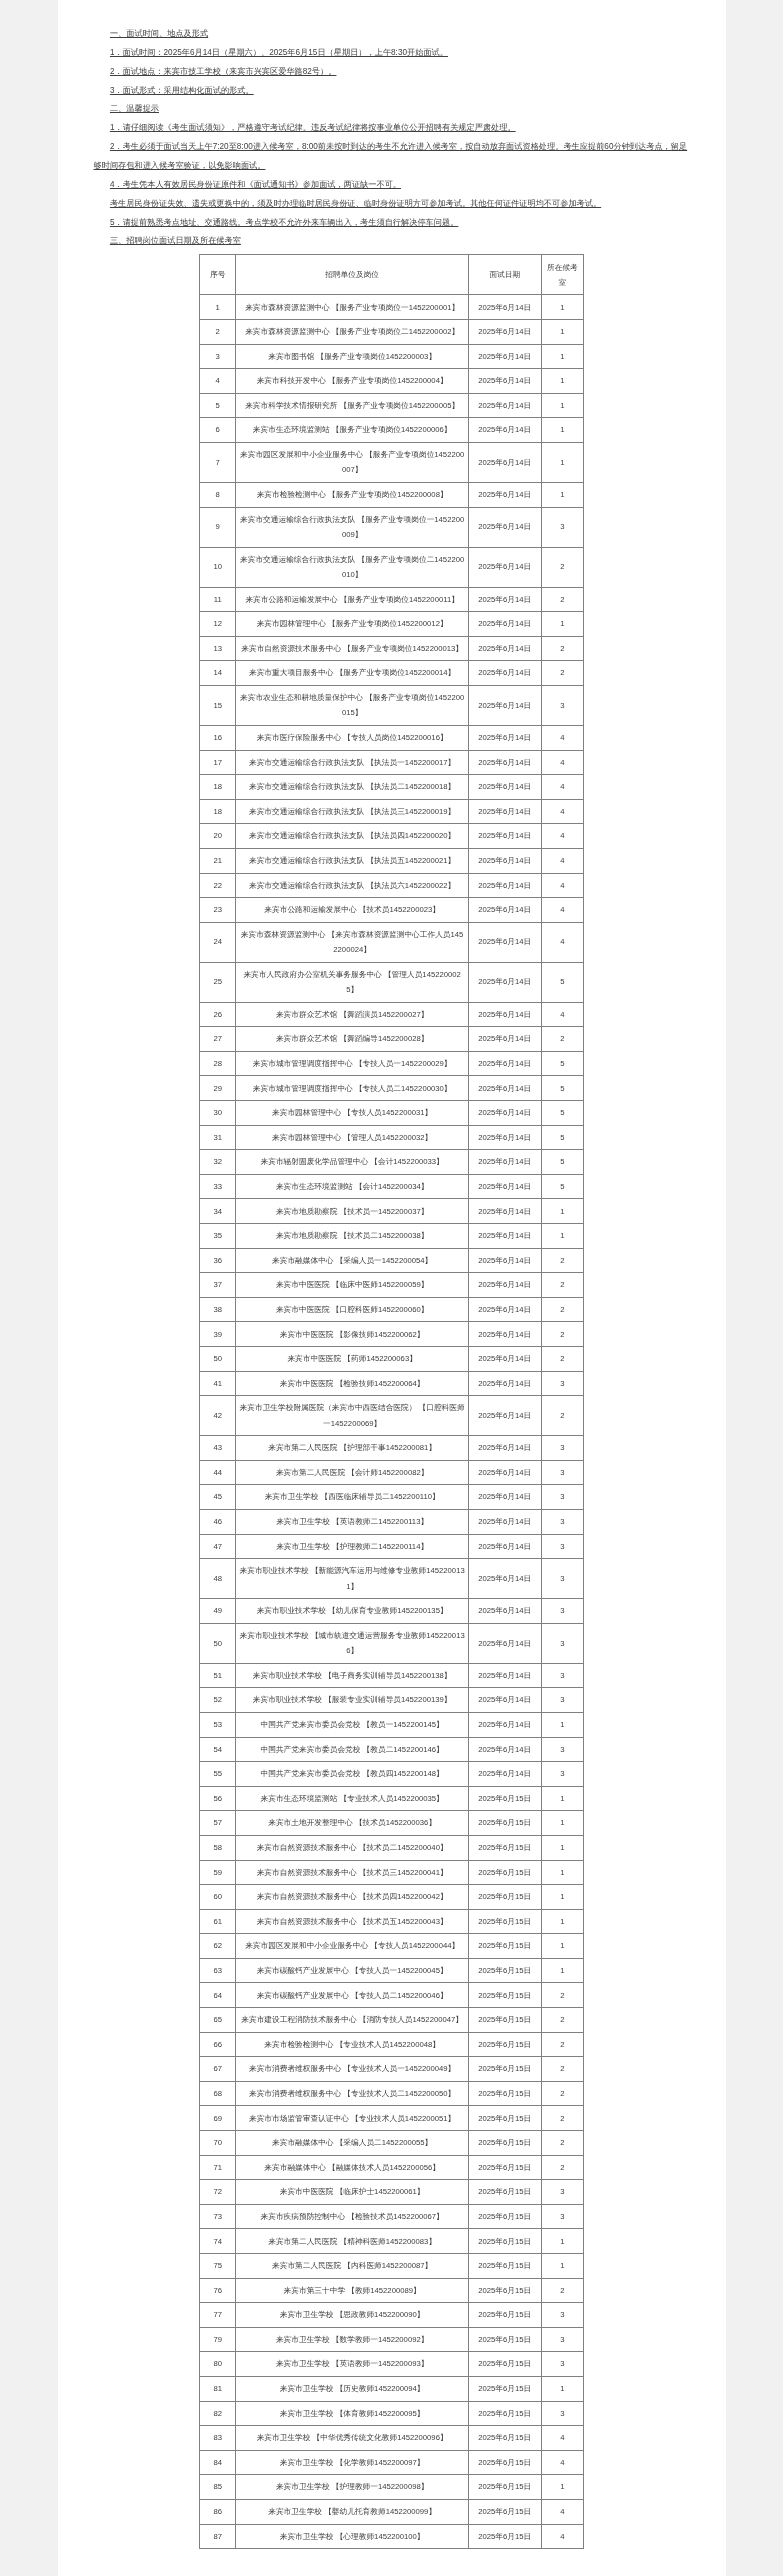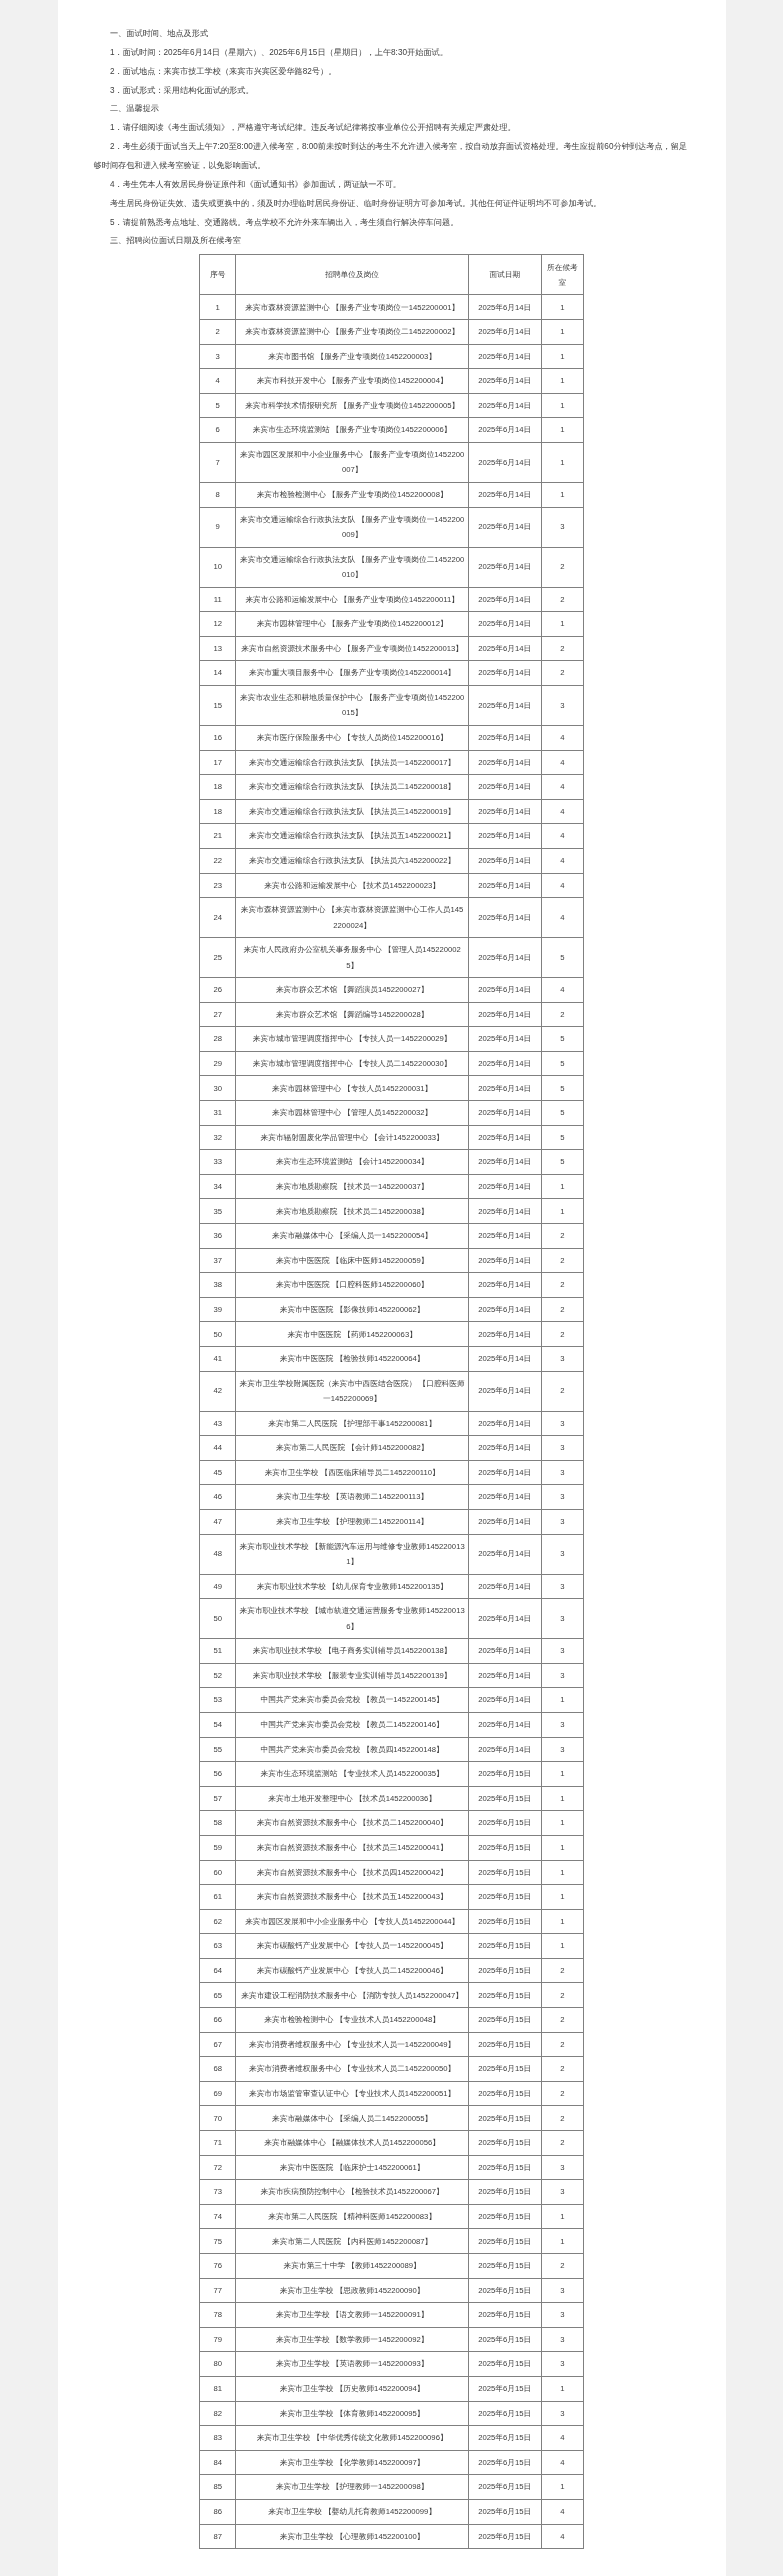--- a/index.html
+++ b/index.html
@@ -16,20 +16,21 @@
     box-sizing: border-box;
     min-height: 3004px;
     color: #404040;
   }
   .doc-body p {
     margin: 0;
     font-size: 8.2px;
     line-height: 2.3;
     text-indent: 2em;
     color: #404040;
+    text-decoration: underline;
   }
   .schedule-table {
     border-collapse: collapse;
     width: 385px;
     margin: 3.1px auto 0 auto;
     table-layout: fixed;
     font-size: 7.7px;
     color: #3d3d3d;
   }
   .schedule-table th,
@@ -189,20 +190,26 @@
           <td>2025年6月14日</td>
           <td>4</td>
         </tr>
         <tr>
           <td>18</td>
           <td>来宾市交通运输综合行政执法支队 【执法员三1452200019】</td>
           <td>2025年6月14日</td>
           <td>4</td>
         </tr>
         <tr>
+          <td>20</td>
+          <td>来宾市交通运输综合行政执法支队 【执法员四1452200020】</td>
+          <td>2025年6月14日</td>
+          <td>4</td>
+        </tr>
+        <tr>
           <td>21</td>
           <td>来宾市交通运输综合行政执法支队 【执法员五1452200021】</td>
           <td>2025年6月14日</td>
           <td>4</td>
         </tr>
         <tr>
           <td>22</td>
           <td>来宾市交通运输综合行政执法支队 【执法员六1452200022】</td>
           <td>2025年6月14日</td>
           <td>4</td>
@@ -527,26 +534,20 @@
         </tr>
         <tr>
           <td>76</td>
           <td>来宾市第三十中学 【教师1452200089】</td>
           <td>2025年6月15日</td>
           <td>2</td>
         </tr>
         <tr>
           <td>77</td>
           <td>来宾市卫生学校 【思政教师1452200090】</td>
-          <td>2025年6月15日</td>
-          <td>3</td>
-        </tr>
-        <tr>
-          <td>78</td>
-          <td>来宾市卫生学校 【语文教师一1452200091】</td>
           <td>2025年6月15日</td>
           <td>3</td>
         </tr>
         <tr>
           <td>79</td>
           <td>来宾市卫生学校 【数学教师一1452200092】</td>
           <td>2025年6月15日</td>
           <td>3</td>
         </tr>
         <tr>

